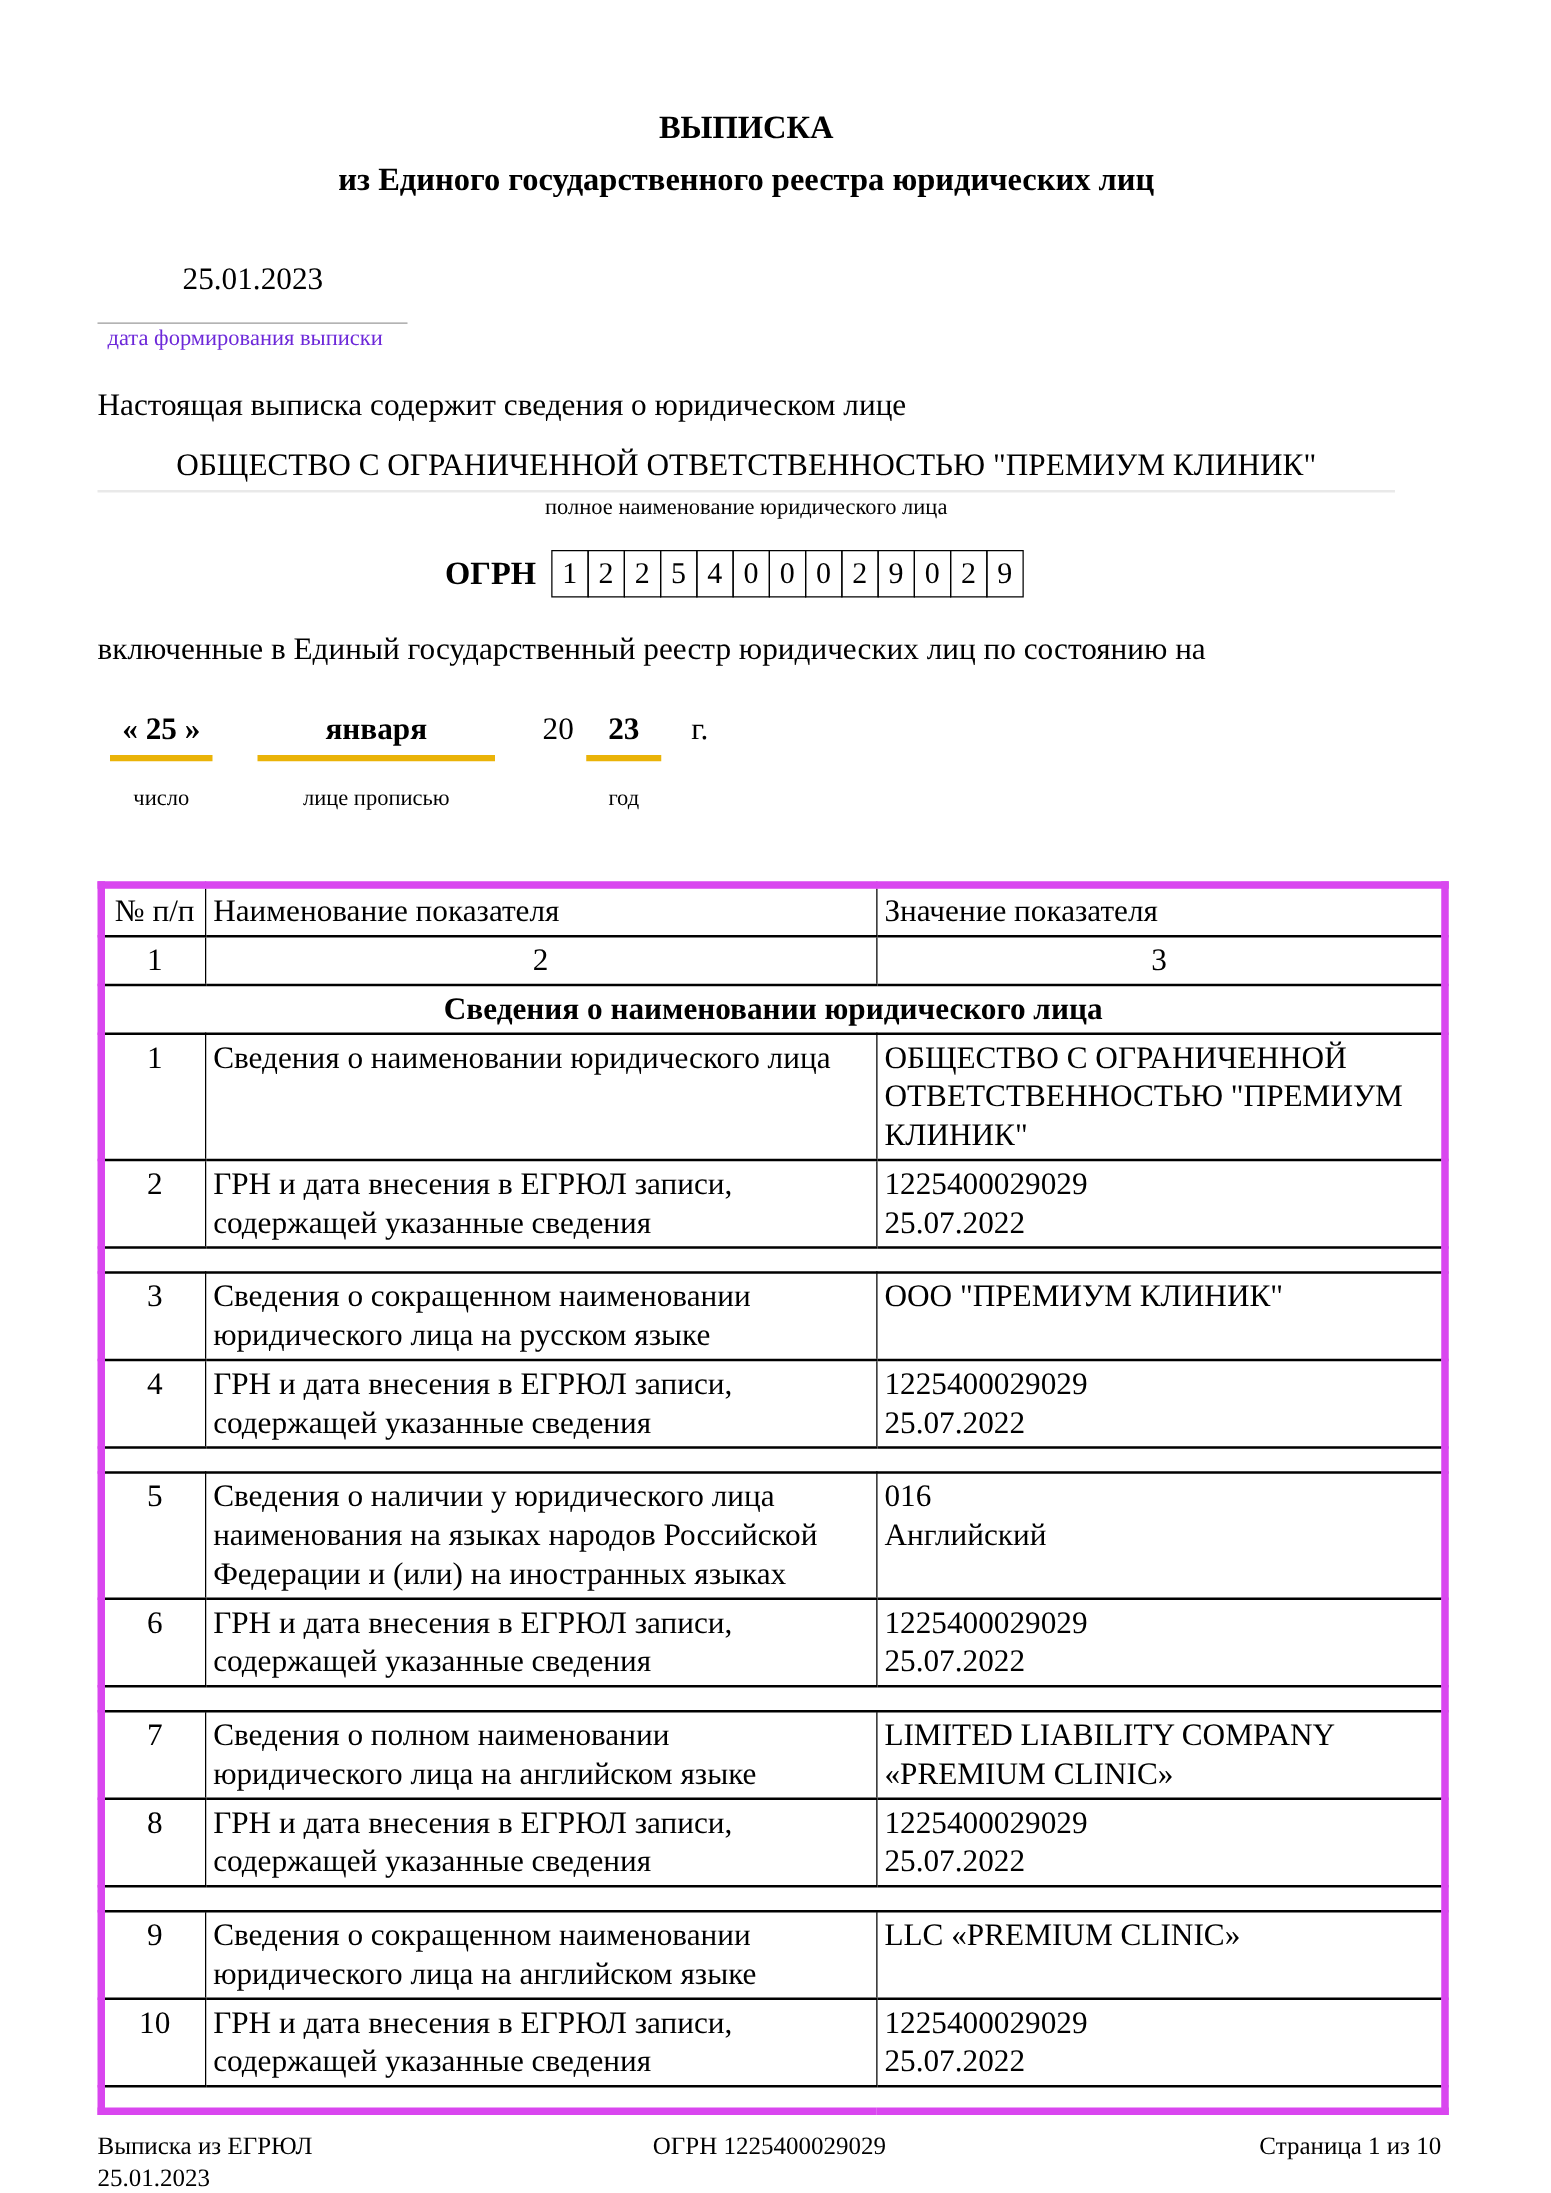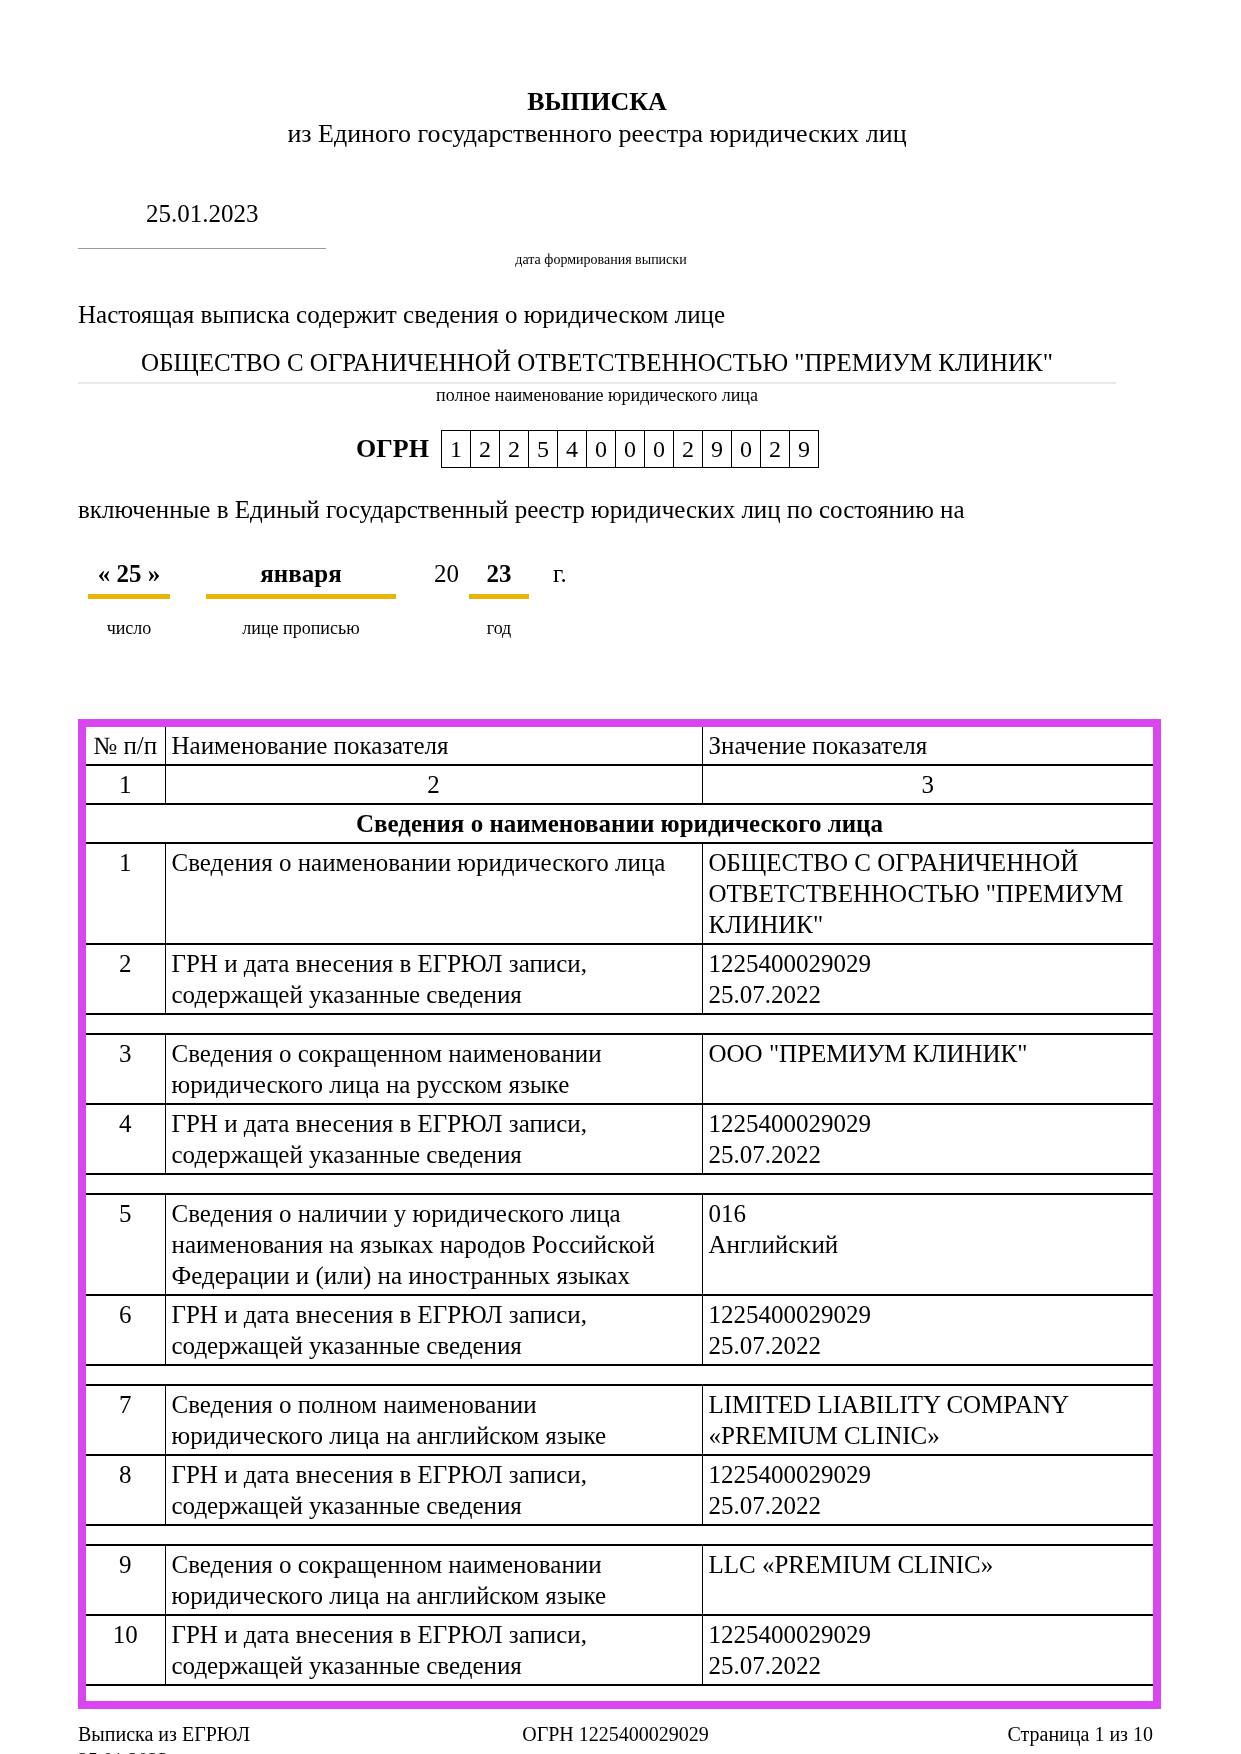--- a/index.html
+++ b/index.html
@@ -8,24 +8,24 @@
     position:relative;
     width:1204px; height:1754px;
     background:#ffffff;
     color:#000000;
     font-family:"Liberation Serif","DejaVu Serif",serif;
     font-size:25px;
     padding:86px 88px 0 78px;
     overflow:hidden;
   }
   .title1 { text-align:center; font-weight:bold; font-size:26px; line-height:32px; }
-  .title2 { text-align:center; font-weight:normal; font-size:26px; line-height:32px; }
+  .title2 { text-align:center; font-weight:bold; font-size:26px; line-height:32px; margin-top:10px; }
   .gen-date { margin-top:48px; padding-left:68px; line-height:32px; }
   .gen-line { margin-top:18px; width:248px; border-top:1px solid #9a9a9a; }
-  .gen-label { font-size:14px; line-height:22px; padding-left:8px; color:#000000;text-align:center; }
+  .gen-label { font-size:18px; line-height:22px; padding-left:8px; color:#6d28d9; }
   .intro { margin-top:28px; line-height:32px; }
   .company { margin-top:16px; text-align:center; line-height:32px; padding-bottom:3px;
              border-bottom:2px solid #e9e9e9; }
   .company-label { text-align:center; font-size:18px; line-height:22px; }
   .ogrn-row { margin-top:24px; margin-left:278px; display:flex; align-items:center; }
   .ogrn-label { font-weight:bold; font-size:26px; margin-right:12px; }
   .ogrn-boxes { display:flex; }
   .ogrn-box { width:30px; height:38px; border:1px solid #000; margin-left:-1px;
               display:flex; align-items:center; justify-content:center; font-size:24px; }
   .ogrn-box:first-child { margin-left:0; }
@@ -34,22 +34,22 @@
   .df-seg { text-align:center; }
   .df-value { line-height:32px; padding-bottom:4px; border-bottom:5px solid #eab308;font-weight:bold; }
   .df-plain { line-height:32px; padding-bottom:4px; }
   .df-label { font-size:18px; line-height:22px; margin-top:18px; }
   .seg-day { width:82px; margin-left:10px; }
   .seg-month { width:190px; margin-left:36px;text-align:center; }
   .seg-yearpre { margin-left:38px; }
   .seg-year { width:60px; margin-left:10px; }
   .seg-unit { margin-left:24px; }
 
-  table.registry { margin-top:80px; width:1075px; border-collapse:collapse;
-                   border:8px solid #d946ef; table-layout:fixed; }
+  table.registry { margin-top:56px; width:1075px; border-collapse:collapse;
+                   border:6px solid #d946ef; table-layout:fixed; }
   table.registry th, table.registry td {
     border:solid #000; border-width:2px 1px;
     vertical-align:top; font-weight:normal; font-size:25px; line-height:31px;
     padding:3px 6px;
   }
   th.h-num, td.c-num { text-align:center; }
   th.h-name, th.h-value { text-align:left; }
   td.c-name, td.c-value { text-align:left; white-space:pre-line; }
   tr.colnums td { text-align:center; }
   tr.section td { text-align:center; font-weight:bold; }

